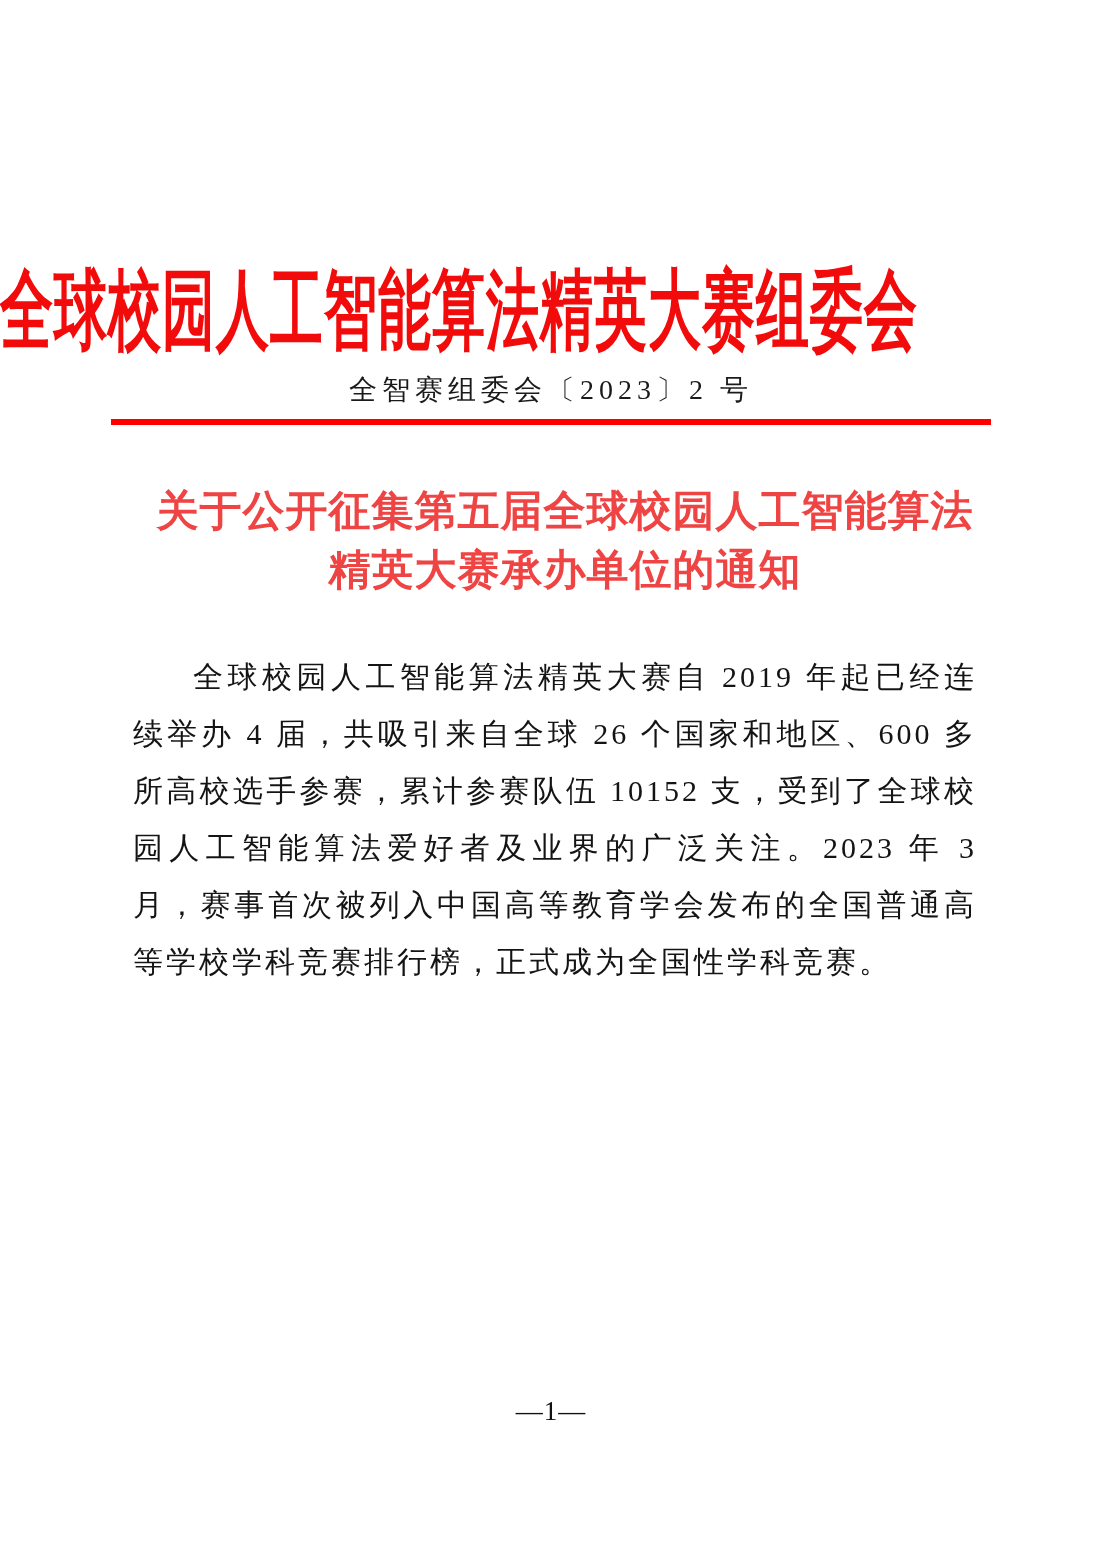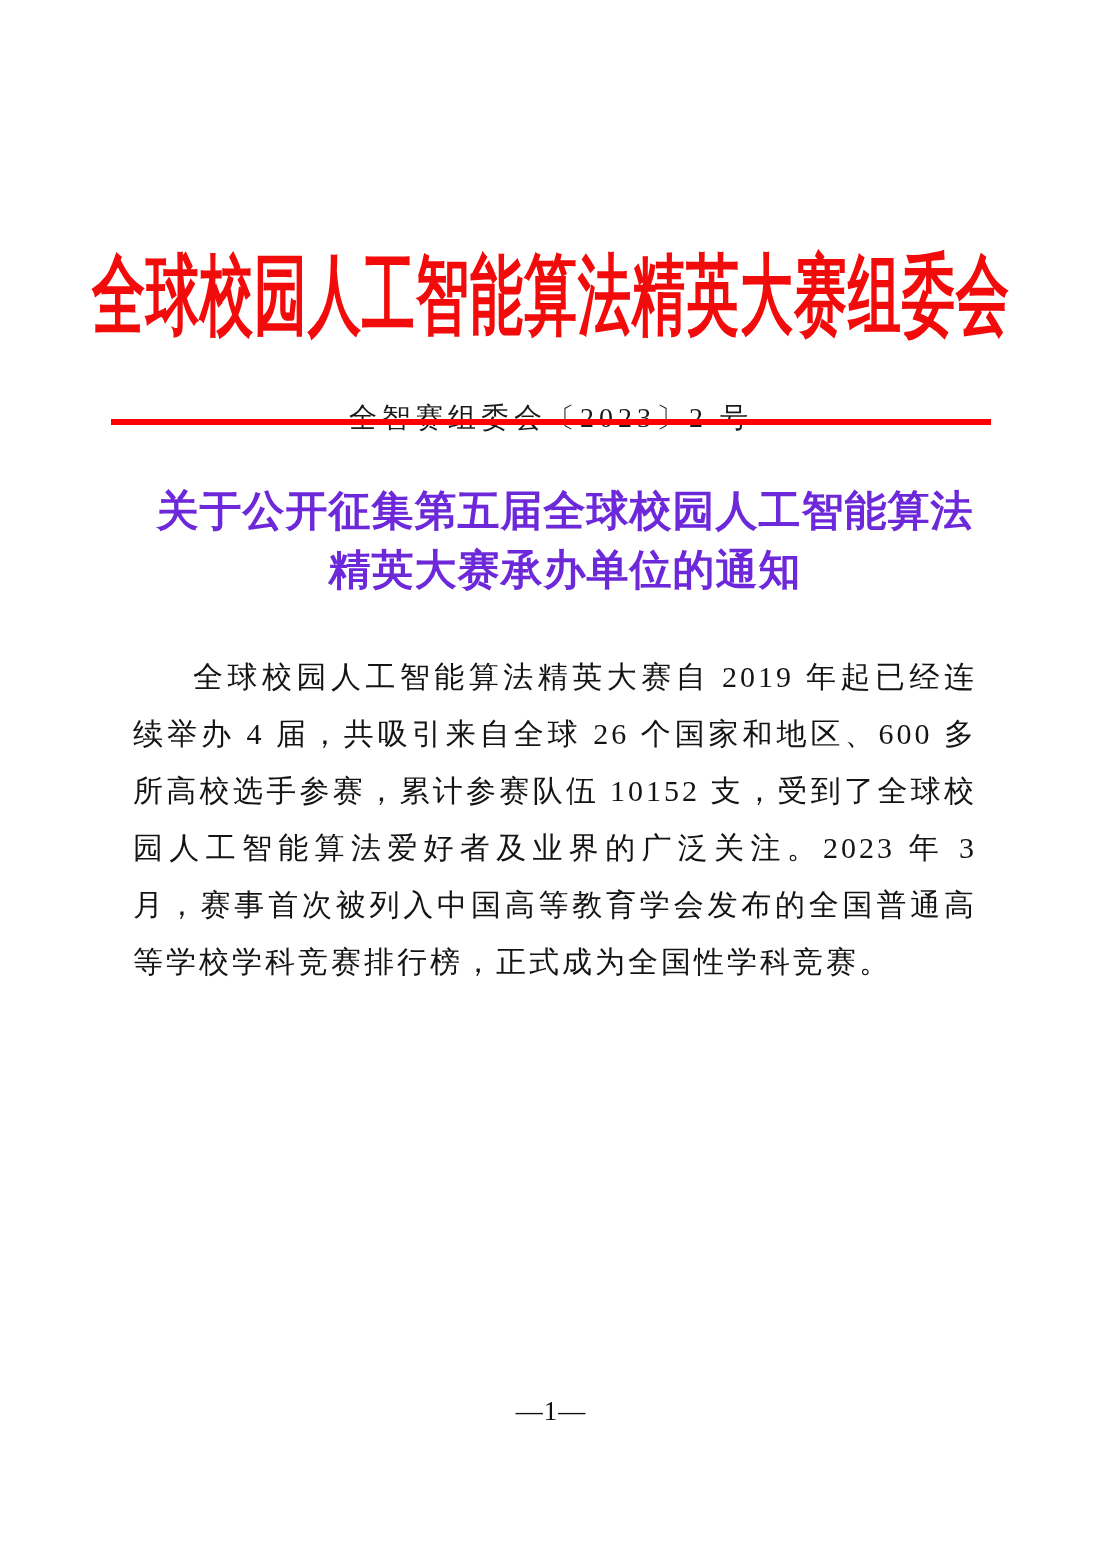--- a/index.html
+++ b/index.html
@@ -12,24 +12,24 @@
     position: relative;
     width: 1102px;
     height: 1559px;
     margin: 0 auto;
     background: #ffffff;
     overflow: hidden;
   }
   
   .org-title-row {
     position: absolute;
-    top: 238px;
+    top: 253px;
     left: 0;
     width: 100%;
-    text-align: center;
+    text-align: left;
   }
   .org-title-text {
     display: inline-block;
     font-size: 53px;
     font-weight: 700;
     color: #f20b0b;
     letter-spacing: 1px;
     white-space: nowrap;
     transform: scaleY(1.65);
     transform-origin: center top;
@@ -37,42 +37,41 @@
   
   .doc-number-row {
     position: absolute;
     top: 371px;
     left: 0;
     width: 100%;
     text-align: center;
     font-size: 28px;
     letter-spacing: 5px;
     color: #1a1a1a;
-    margin-top: 28px;
   }
   
   .red-rule {
     position: absolute;
     top: 419px;
     left: 111px;
     width: 880px;
     height: 6px;
     background: #ff0000;
   }
   
   .doc-title {
     position: absolute;
     top: 482px;
     left: 0;
     width: 100%;
     text-align: center;
     font-weight: 700;
     font-size: 42px;
     line-height: 59px;
-    color: #6d28d9;
+    color: #ef4444;
     letter-spacing: 1px;
     padding-left: 28px;
   }
   
   .body-text {
     position: absolute;
     top: 648px;
     left: 133px;
     width: 844px;
     font-size: 30px;

